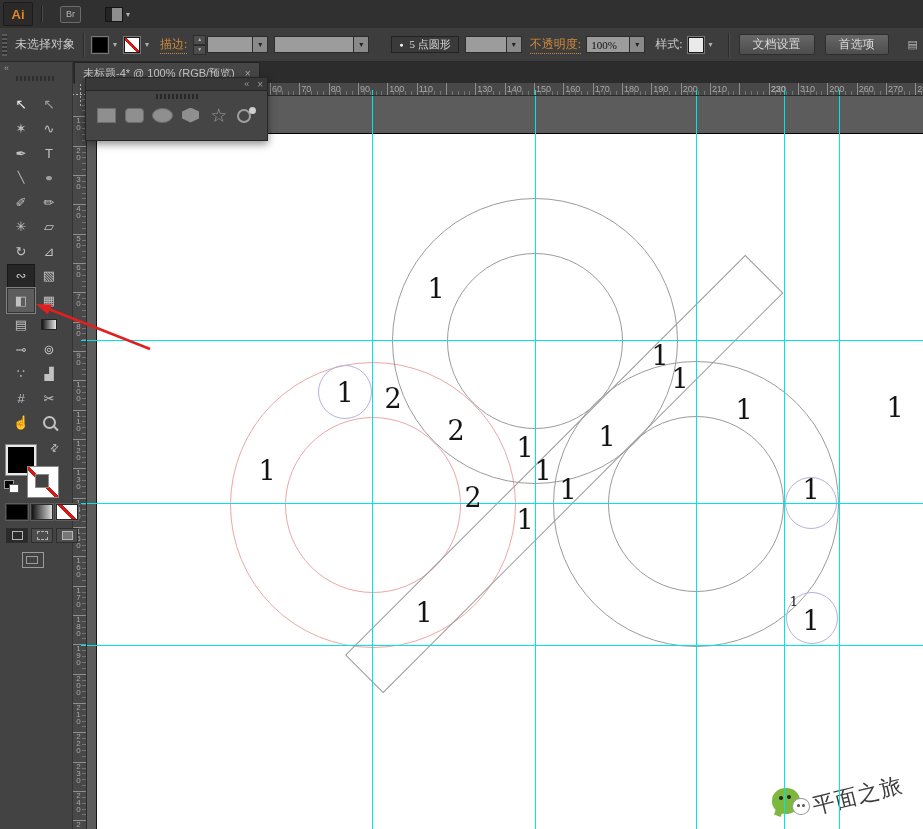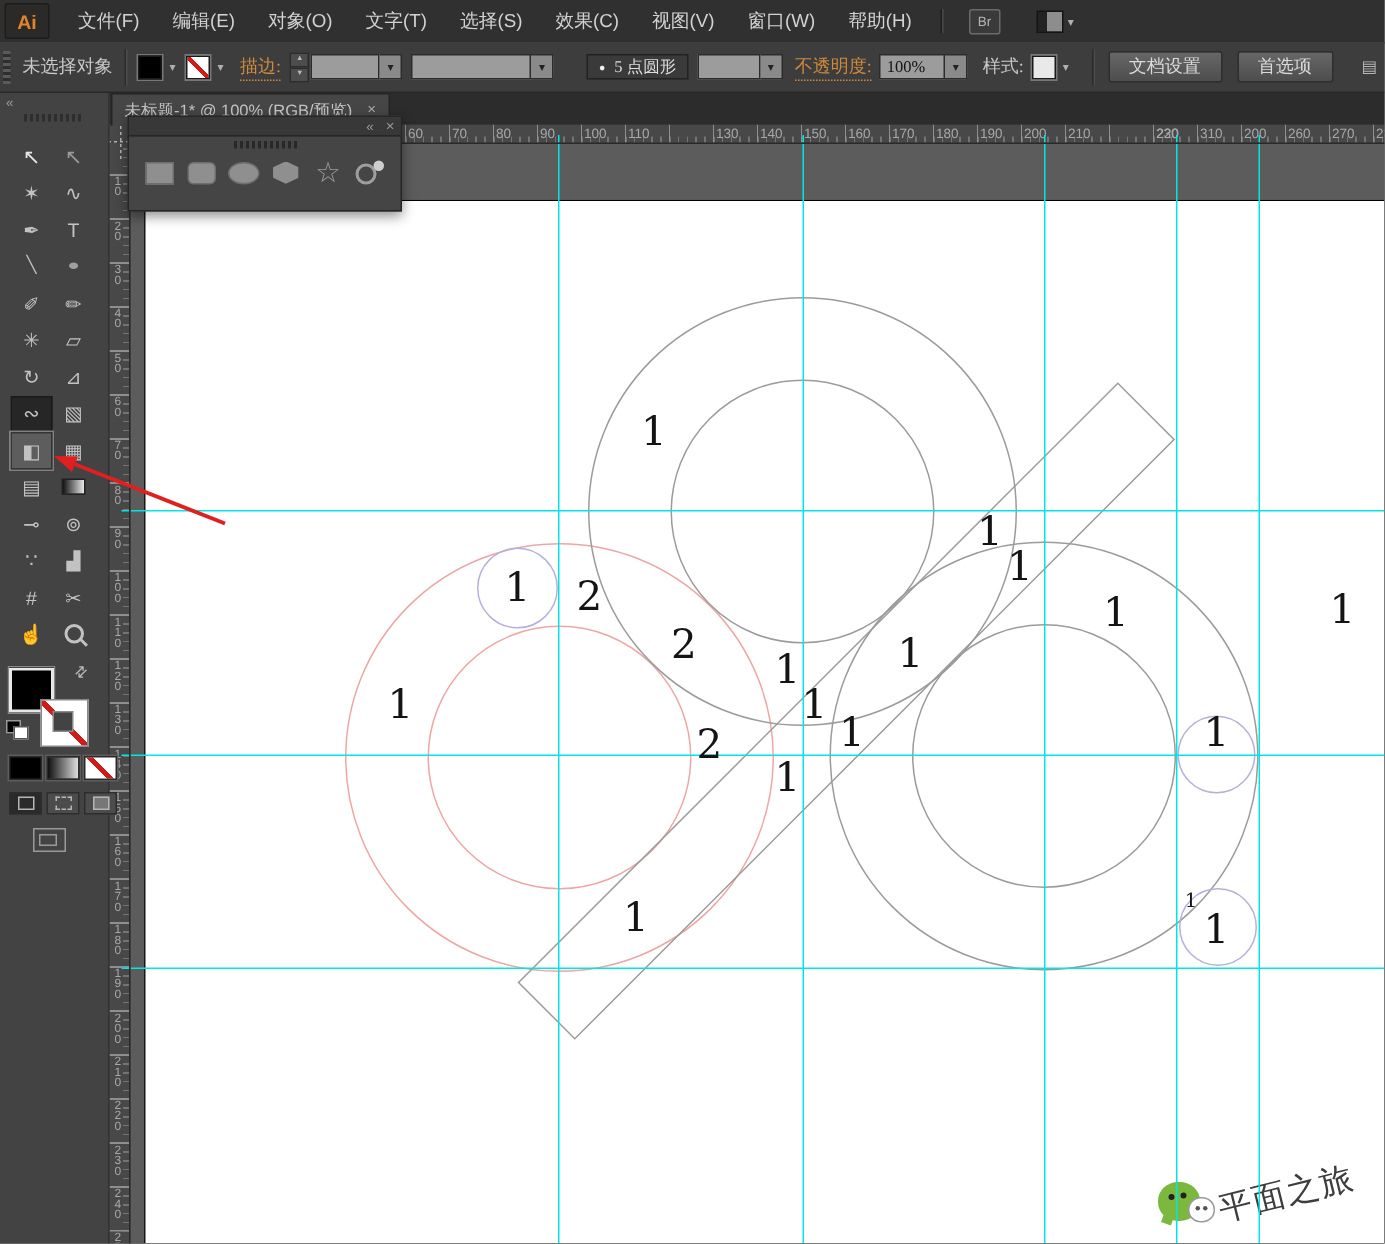--- a/index.html
+++ b/index.html
@@ -160,31 +160,20 @@
   #wm-small::before{content:'';position:absolute;left:4px;top:5px;width:3px;height:3px;background:#555;border-radius:50%;}
   #wm-small::after{content:'';position:absolute;left:9px;top:5px;width:3px;height:3px;background:#555;border-radius:50%;}
   #wm-text{position:absolute;left:41px;top:12px;transform:rotate(-14deg);transform-origin:0 50%;
            font-family:"DejaVu Serif",serif;font-size:22px;color:#3d3d3d;white-space:nowrap;letter-spacing:1px;}
 </style>
 </head>
 <body>
 
 <div id="menubar">
   <div id="ai-logo">Ai</div>
-  <div id="menu-items">
-      <div class="mi">文件(F)</div>
-      <div class="mi">编辑(E)</div>
-      <div class="mi">对象(O)</div>
-      <div class="mi">文字(T)</div>
-      <div class="mi">选择(S)</div>
-      <div class="mi">效果(C)</div>
-      <div class="mi">视图(V)</div>
-      <div class="mi">窗口(W)</div>
-      <div class="mi">帮助(H)</div>
-    </div>
   <div class="msep"></div>
   <div id="br-btn">Br</div>
   <div id="ws-switch">
     <div id="ws-icon"></div>
     <span class="dd-arrow">▾</span>
   </div>
 </div>
 
 <div id="controlbar">
   <div class="grip-v"></div>
@@ -236,21 +225,21 @@
       </div>
   </div>
   <div class="csep"></div>
   <div class="btn" style="margin-left:2px;">文档设置</div>
   <div class="btn">首选项</div>
   <div id="panel-menu">▤</div>
 </div>
 
 <div id="tabbar">
   <div id="doctab">
-    <span>未标题-1* @ 100% (RGB/预览)</span>
+    <span>未标题-4* @ 100% (RGB/预览)</span>
     <span id="tab-close">×</span>
   </div>
 </div>
 
 <div id="toolspanel">
   <div id="tools-collapse">«</div>
   <div id="tools-grip"></div>
   <div id="tools">
       <div class="tool">
         <div class="tg i-selection">↖</div>

